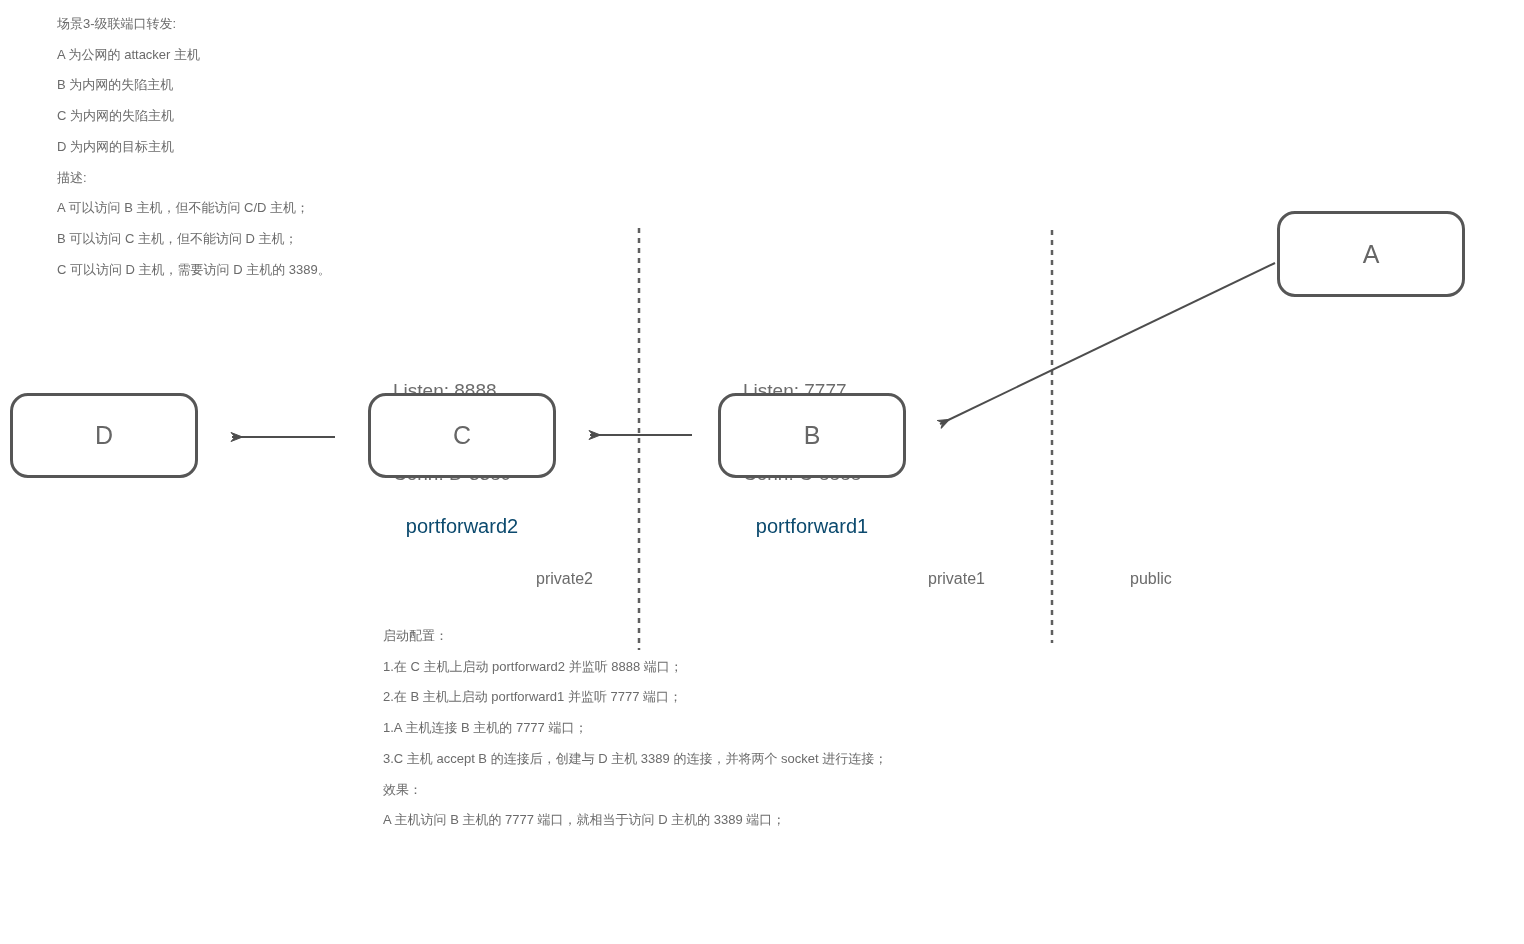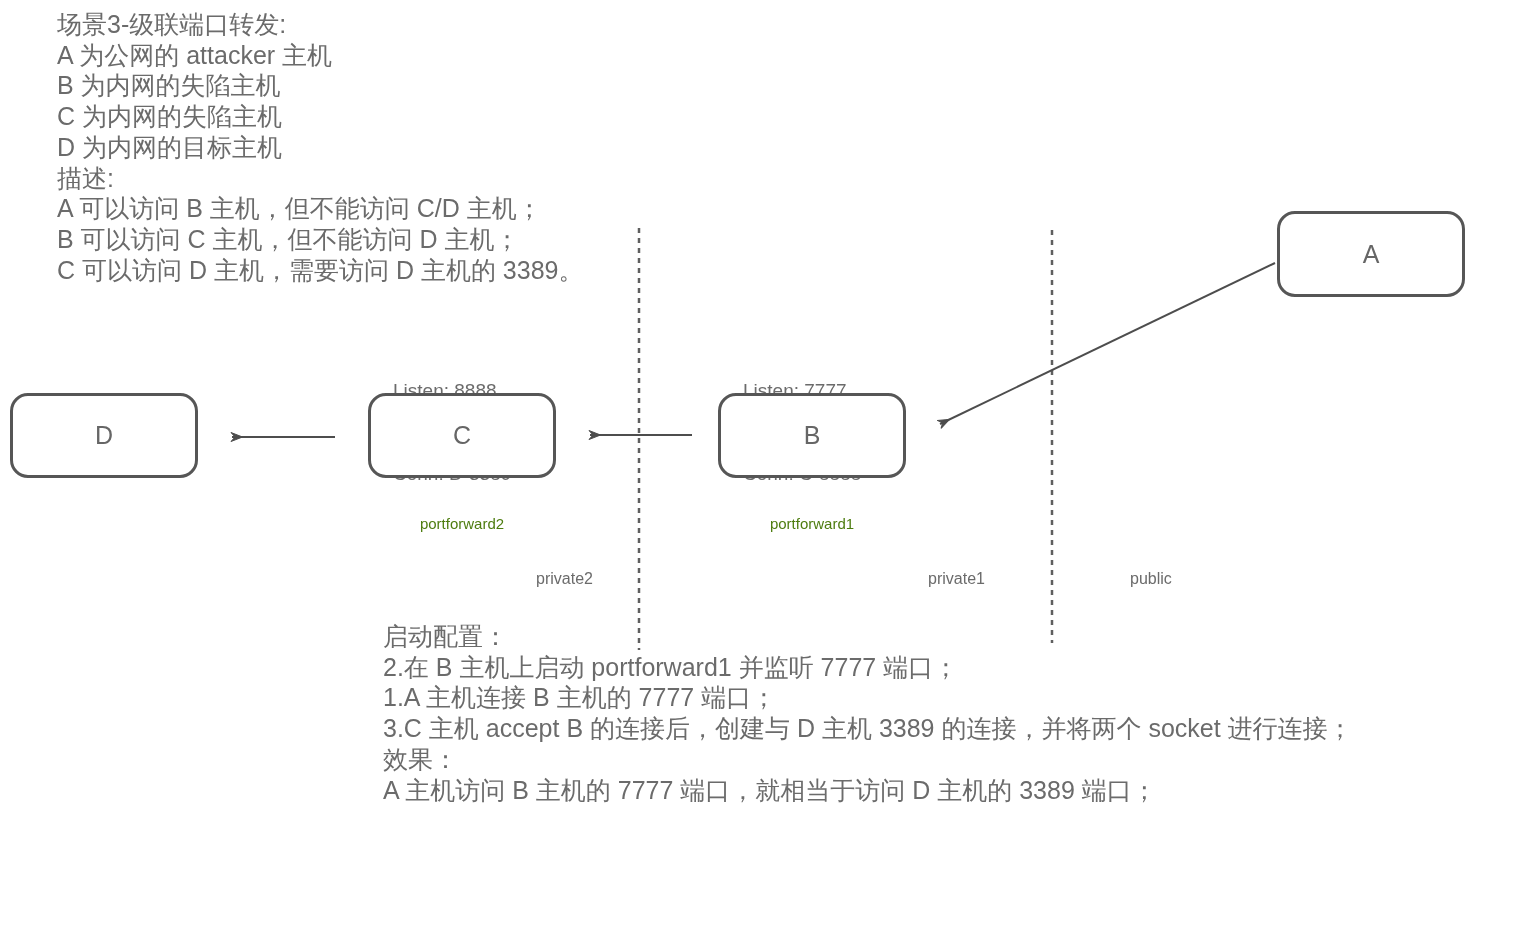--- a/index.html
+++ b/index.html
@@ -17,21 +17,21 @@
     color: #6b6b6b;
   }
   #overlay {
     position: absolute;
     left: 0; top: 0;
     width: 1524px;
     height: 944px;
     pointer-events: none;
   }
   .textblock .tline {
-    font-size: 25px;
+    font-size: 13px;
     line-height: 30.7px;
     white-space: pre;
     color: #6b6b6b;
   }
   #scenario { position: absolute; left: 57px; top: 9px; }
   #config   { position: absolute; left: 383px; top: 621px; }
 
   .node {
     position: absolute;
     width: 188px;
@@ -60,22 +60,22 @@
   }
   #anno-d { left: 44px;   top: 352px; }
   #anno-c { left: 393px;  top: 322px; }
   #anno-b { left: 743px;  top: 322px; }
   #anno-a { left: 1305px; top: 170px; }
 
   .prog {
     position: absolute;
     width: 188px;
     text-align: center;
-    font-size: 15px;
-    color: #4d7c0f;
+    font-size: 20px;
+    color: #0c4a6e;
   }
   #prog-c { left: 368px; top: 515px; }
   #prog-b { left: 718px; top: 515px; }
 
   .zone {
     position: absolute;
     font-size: 16px;
     color: #6b6b6b;
   }
   #zone-private2 { left: 433px;  top: 570px; width: 160px; text-align: right; }
@@ -144,20 +144,21 @@
 
   <div id="prog-c" class="prog">portforward2</div>
   <div id="prog-b" class="prog">portforward1</div>
 
   <div id="zone-private2" class="zone">private2</div>
   <div id="zone-private1" class="zone">private1</div>
   <div id="zone-public" class="zone">public</div>
 
   <div id="config" class="textblock">
     <div class="tline">启动配置：</div>
+    <div class="tline">1.在 C 主机上启动 portforward2 并监听 8888 端口；</div>
     <div class="tline">2.在 B 主机上启动 portforward1 并监听 7777 端口；</div>
     <div class="tline">1.A 主机连接 B 主机的 7777 端口；</div>
     <div class="tline">3.C 主机 accept B 的连接后，创建与 D 主机 3389 的连接，并将两个 socket 进行连接；</div>
     <div class="tline">效果：</div>
     <div class="tline">A 主机访问 B 主机的 7777 端口，就相当于访问 D 主机的 3389 端口；</div>
   </div>
 
 </div>
 
 </body></html>

